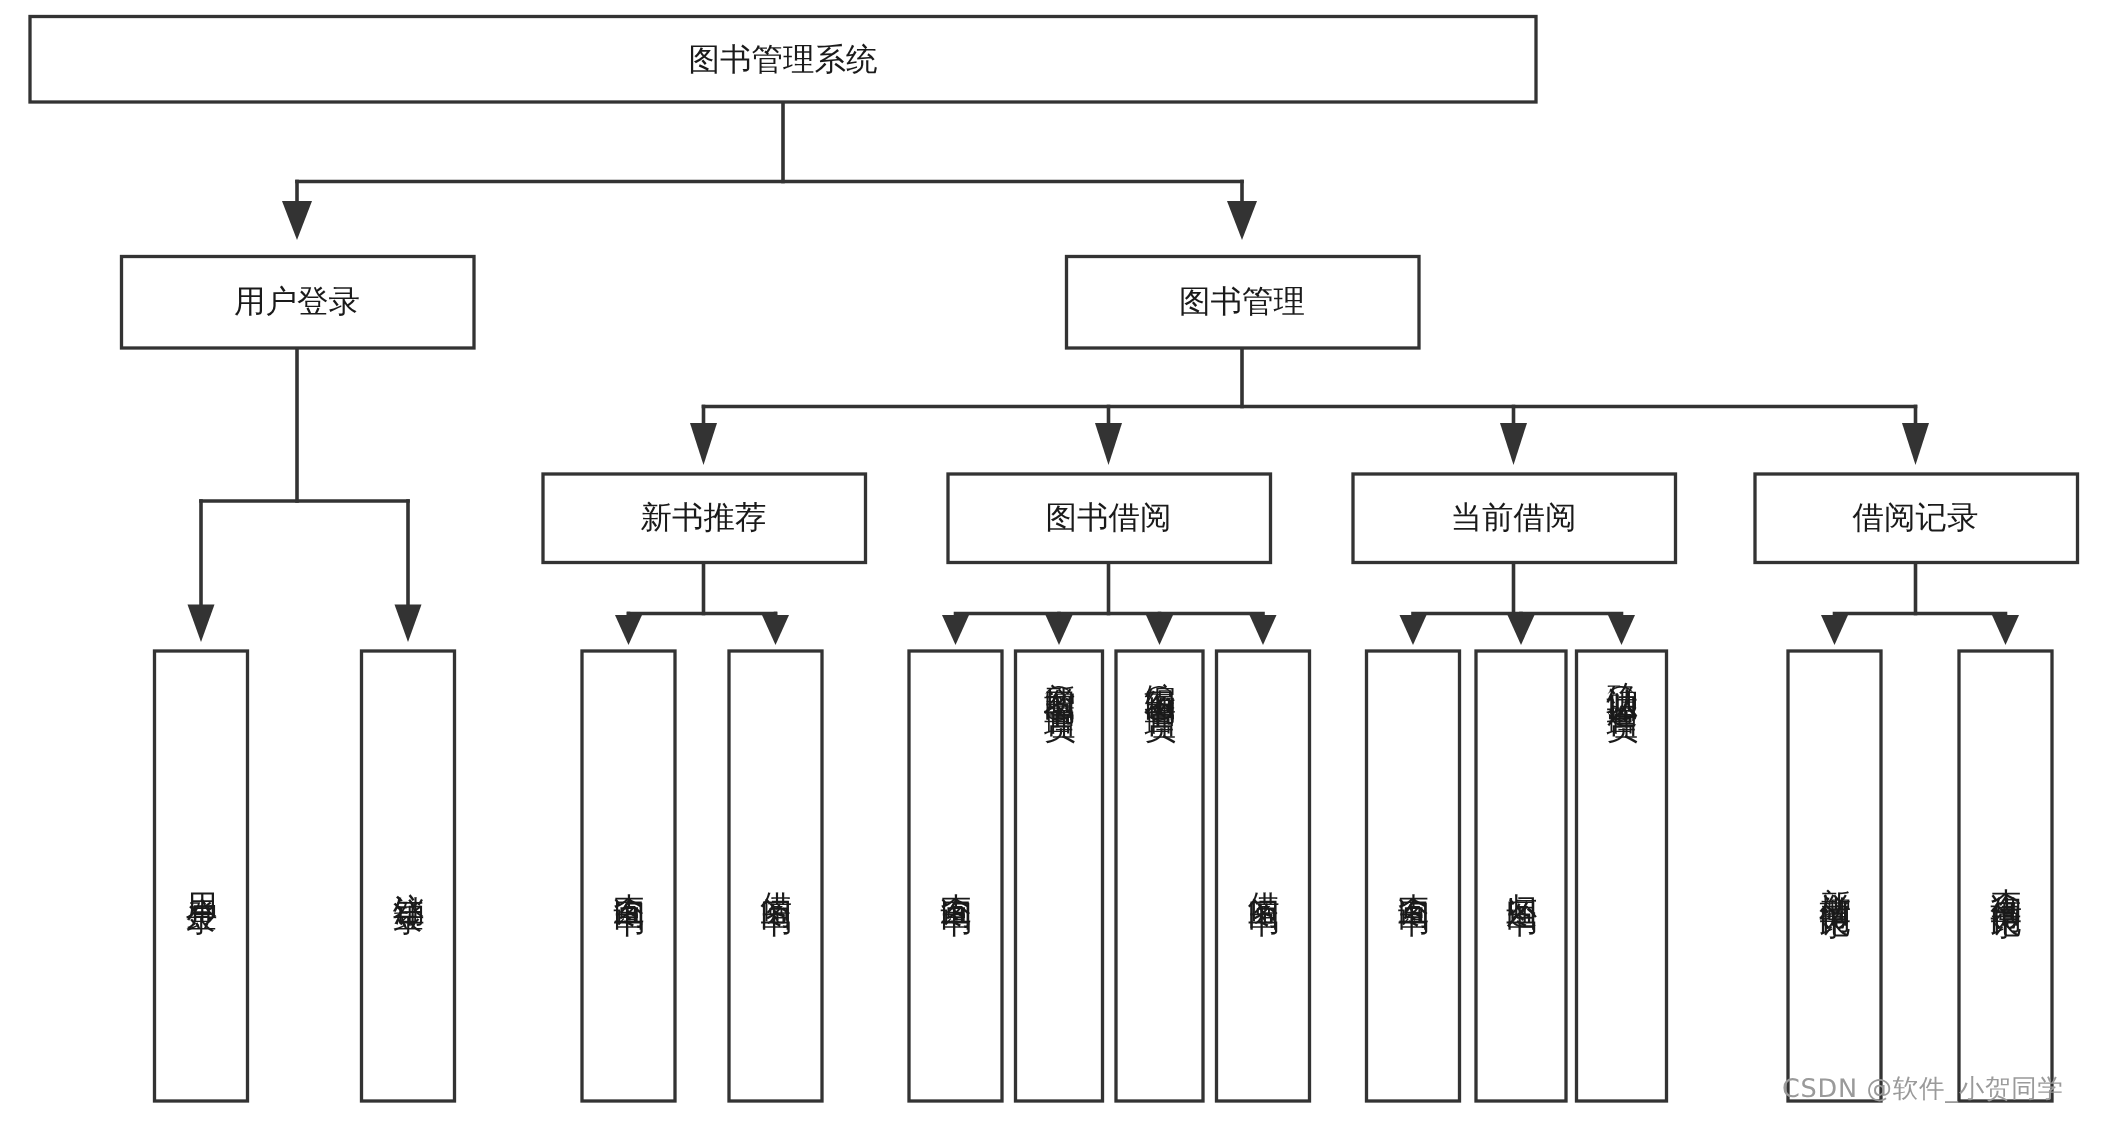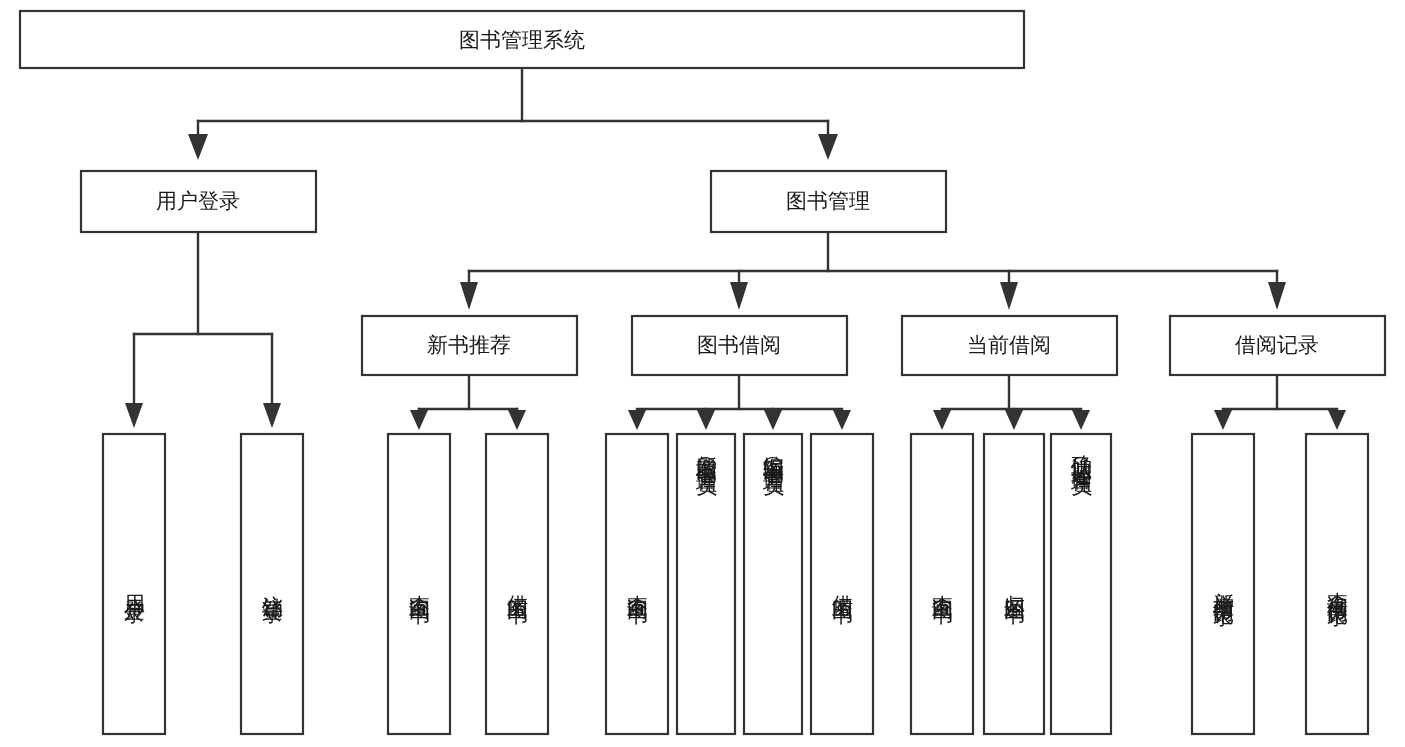--- a/index.html
+++ b/index.html
@@ -241,14 +241,15 @@
   <div class="vtext-wrap" style="left:1051px; top:434px; width:60px; height:300px; align-items:flex-start;">
     <span class="vtext" style="padding-top:4px;">确认归还（管理员）</span>
   </div>
   <div class="vtext-wrap" style="left:1192px; top:434px; width:62px; height:300px;">
     <span class="vtext">新增借阅记录</span>
   </div>
   <div class="vtext-wrap" style="left:1306px; top:434px; width:62px; height:300px;">
     <span class="vtext">查询借阅记录</span>
   </div>
 
+  <div class="watermark">CSDN @软件_小贺同学</div>
 
 </div>
 
 </body></html>

